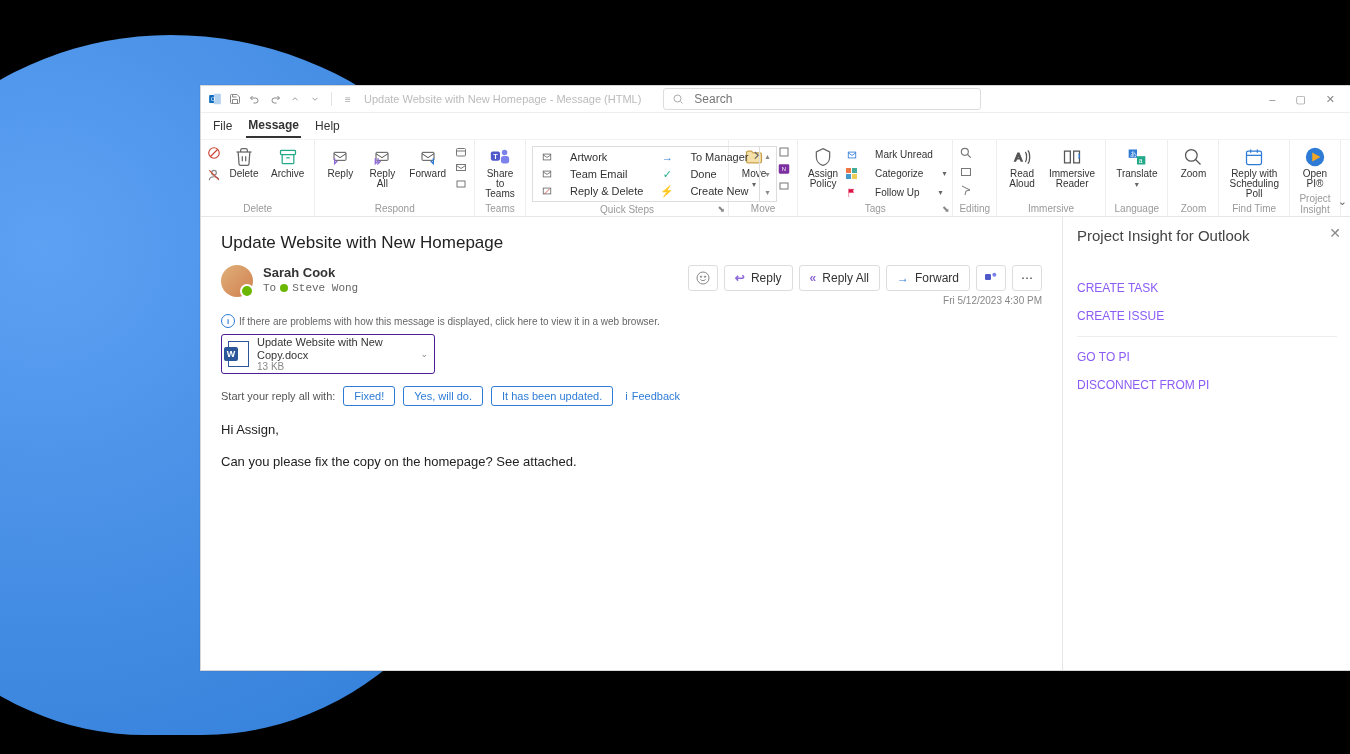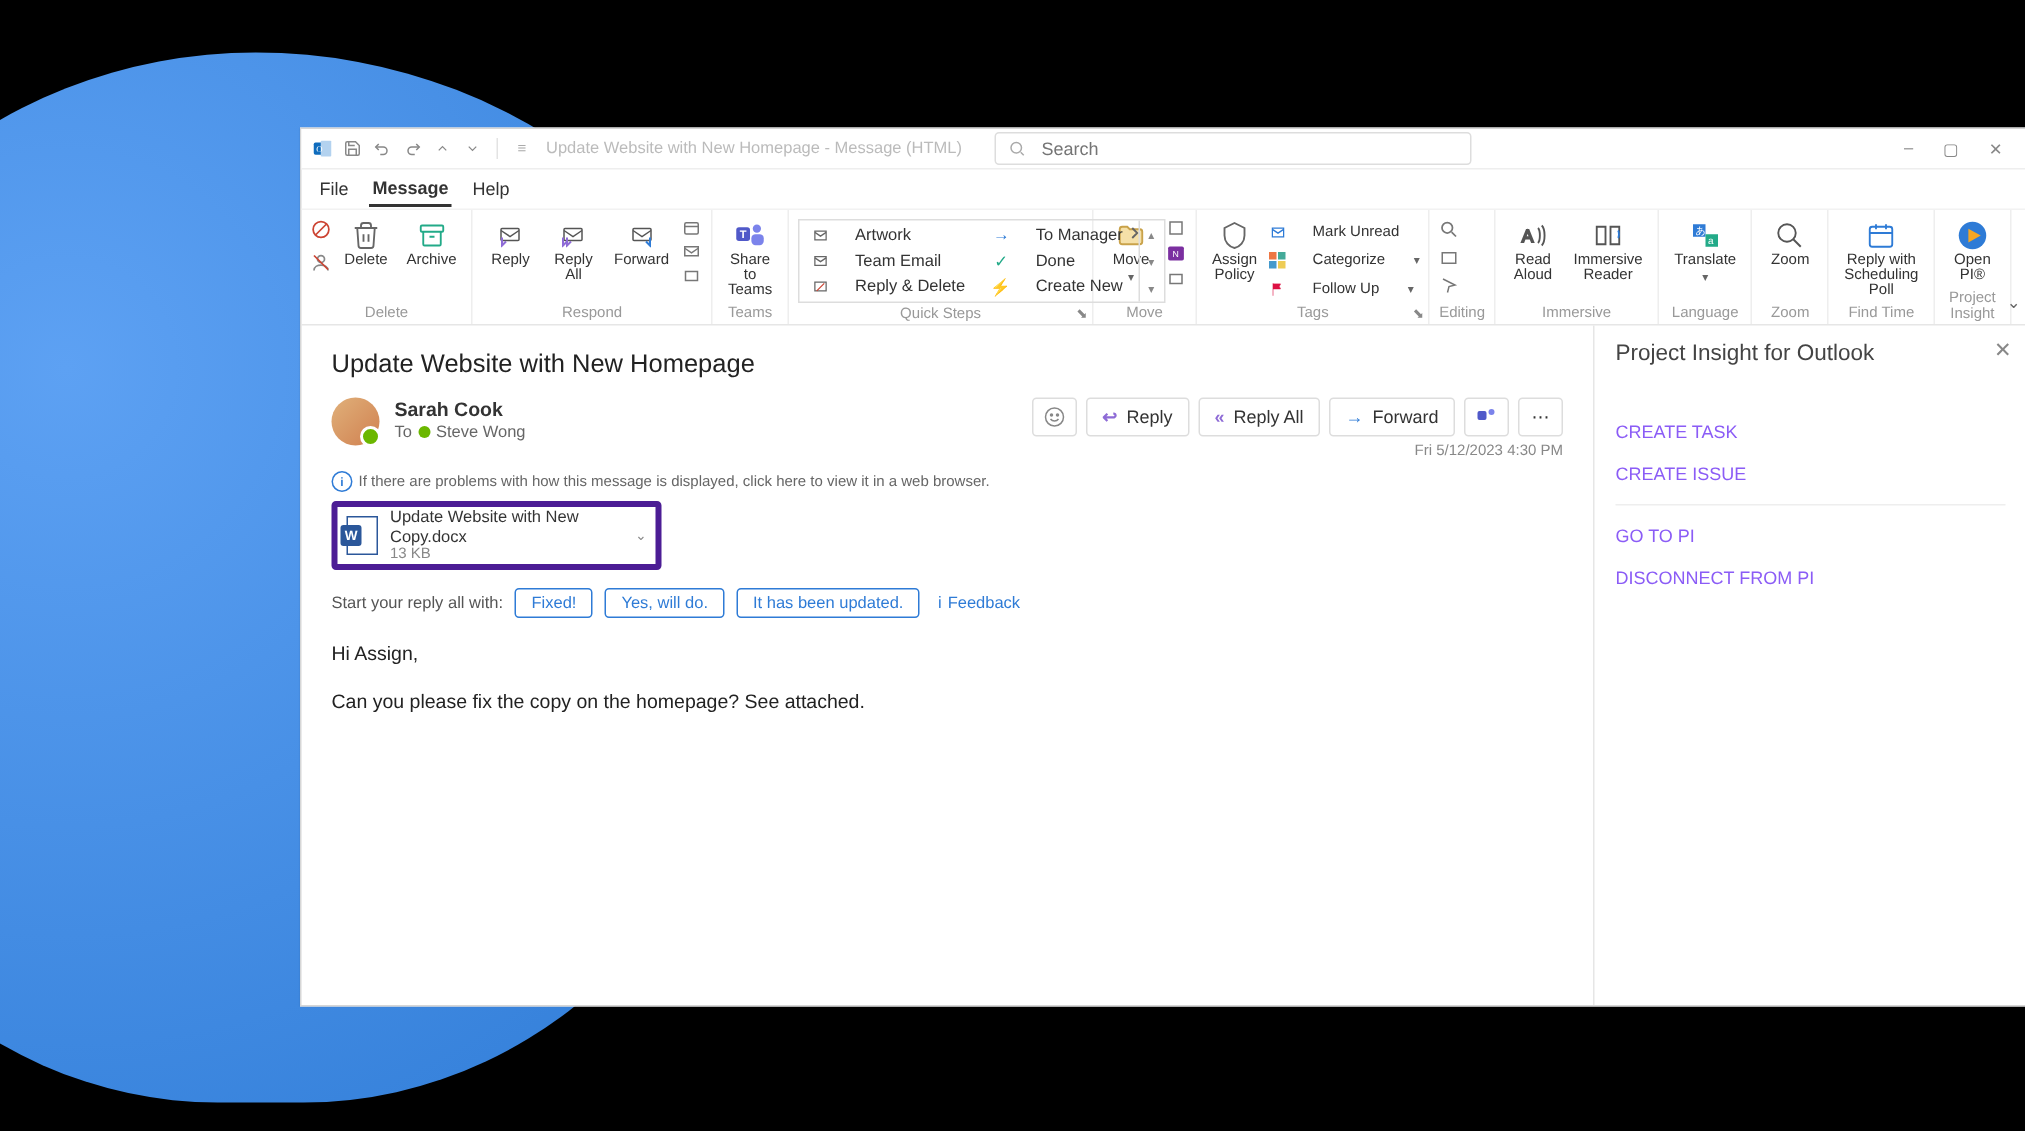--- a/index.html
+++ b/index.html
@@ -36,31 +36,31 @@
 .ribbon-expand { position: absolute; right: 4px; bottom: 8px; color: #666; }
 
 .body { flex: 1; display: flex; min-height: 0; }
 .reading { flex: 1; padding: 16px 20px; display: flex; flex-direction: column; overflow: hidden; }
 .subject { font-size: 17px; font-weight: 400; color: #222; margin-bottom: 12px; }
 .header-row { display: flex; align-items: flex-start; justify-content: space-between; }
 .sender-block { display: flex; gap: 10px; align-items: flex-start; }
 .avatar { width: 32px; height: 32px; border-radius: 50%; background: linear-gradient(135deg, #e0b07a, #d08050); position: relative; }
 .presence { position: absolute; right: -1px; bottom: -1px; width: 10px; height: 10px; background: #6bb700; border: 2px solid #fff; border-radius: 50%; }
 .sender-name { font-size: 13px; font-weight: 600; }
-.to-line { font-size: 11px; color: #666; margin-top: 2px; display: flex; align-items: center; gap: 4px; }
+.to-line { font-size: 11px; color: #666; margin-top: 2px; display: flex; align-items: center; gap: 4px; font-family: Liberation Mono, monospace; }
 .pres-dot { width: 8px; height: 8px; background: #6bb700; border-radius: 50%; display: inline-block; }
 .msg-actions { display: flex; gap: 6px; align-items: center; }
 .msg-btn { border: 1px solid #ddd; border-radius: 3px; height: 24px; padding: 0 10px; display: flex; align-items: center; gap: 6px; cursor: pointer; font-size: 12px; color: #333; background: #fff; }
 .msg-btn .arr { color: #8e6bd6; font-weight: bold; }
 .msg-btn.fwd .arr { color: #2e7bd6; }
 .msg-date { font-size: 10px; color: #888; text-align: right; margin-top: 4px; }
 .info-bar { font-size: 10px; color: #666; margin: 8px 0 6px; display: flex; align-items: center; gap: 4px; }
 .info-bar .i-ico { width: 12px; height: 12px; border: 1.2px solid #2e7bd6; color: #2e7bd6; border-radius: 50%; display: flex; align-items: center; justify-content: center; font-size: 8px; font-weight: bold; }
 
-.attach { border: 4px solid #4c1d95; border-radius: 3px; width: 200px; height: 34px; display: flex; align-items: center; padding: 2px 6px; gap: 8px; margin-bottom: 12px; cursor: pointer; }
+.attach { border: 1px solid #4c1d95; border-radius: 3px; width: 200px; height: 34px; display: flex; align-items: center; padding: 2px 6px; gap: 8px; margin-bottom: 12px; cursor: pointer; }
 .attach-ico { width: 22px; height: 24px; background: #fff; border: 1px solid #2b579a; position: relative; }
 .attach-ico::before { content: "W"; position: absolute; left: -5px; top: 5px; width: 14px; height: 14px; background: #2b579a; color: #fff; font-size: 9px; font-weight: bold; display: flex; align-items: center; justify-content: center; border-radius: 2px; }
 .attach-name { font-size: 11px; line-height: 1.1; }
 .attach-size { font-size: 10px; color: #888; }
 .attach-caret { margin-left: auto; color: #888; font-size: 9px; }
 
 .suggestions { display: flex; align-items: center; gap: 8px; margin-bottom: 14px; }
 .sug-lbl { font-size: 11px; color: #555; }
 .sug-pill { border: 1px solid #2e7bd6; color: #2e7bd6; border-radius: 3px; padding: 3px 10px; font-size: 11px; cursor: pointer; }
 .feedback { display: flex; align-items: center; gap: 4px; color: #2e7bd6; font-size: 11px; cursor: pointer; margin-left: 4px; }

